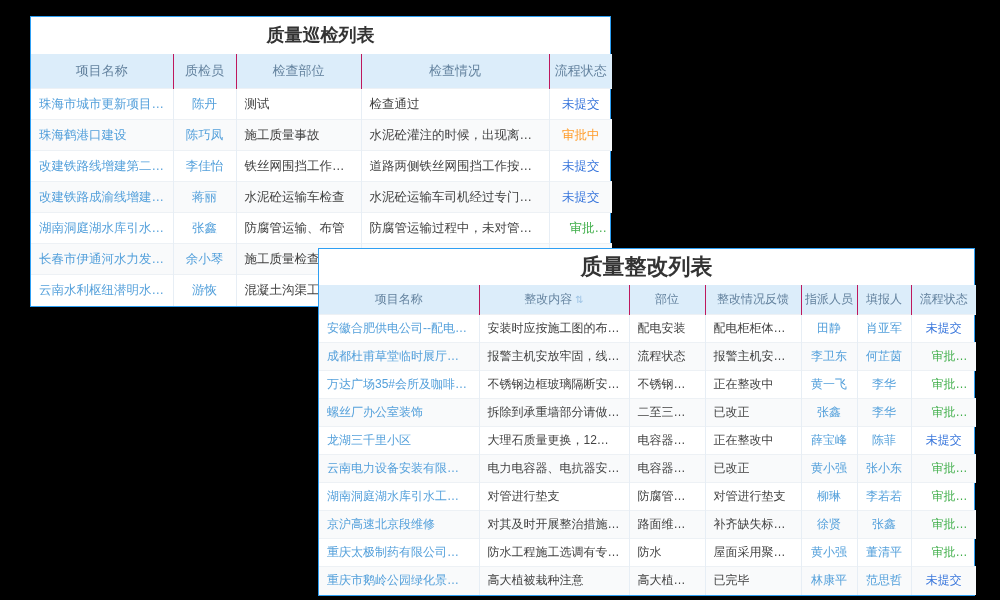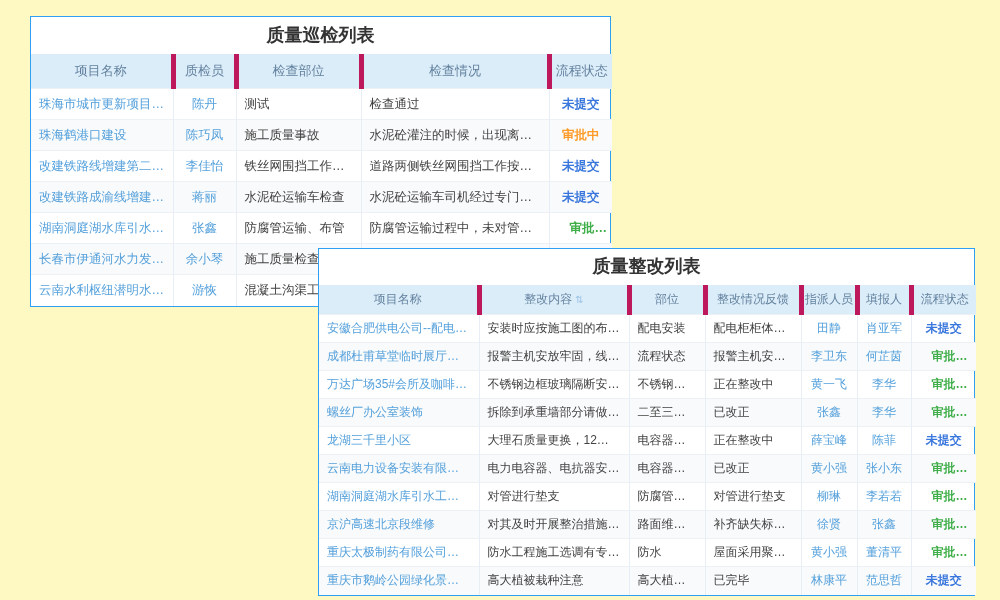--- a/index.html
+++ b/index.html
@@ -1,46 +1,46 @@
 <!DOCTYPE html>
 <html><head>
 <meta charset="utf-8">
 <style>
   html,body{margin:0;padding:0;background:#fff;}
   body{font-family:"Liberation Sans","DejaVu Sans",sans-serif;}
-  .stage{position:relative;width:1000px;height:600px;background:#fef9c3;overflow:hidden;}
+  .stage{position:relative;width:1000px;height:600px;background:#000000;overflow:hidden;}
 
   .table-card{position:absolute;background:#fff;border:1px solid #2E9FF3;box-sizing:border-box;}
   .card-title{text-align:center;font-weight:bold;color:#333;background:#fff;}
 
   table{width:100%;border-collapse:collapse;table-layout:fixed;}
   th{background:#DCEDFA;color:#63829E;font-weight:normal;text-align:center;
-     border-left:5px solid #be185d;overflow:hidden;white-space:nowrap;}
+     border-left:1px solid #be185d;overflow:hidden;white-space:nowrap;}
   th:first-child{border-left:none;}
   td{border-left:1px solid #E7EEF5;border-top:1px solid #EDF1F5;color:#424242;
      overflow:hidden;white-space:nowrap;text-overflow:ellipsis;box-sizing:border-box;}
   td:first-child{border-left:none;}
   tbody tr:nth-child(even){background:#F9FAFB;}
 
   .al{text-align:left;padding:0 8px;}
   .ac{text-align:center;padding:0 2px;}
   .cell-link{color:#54A0DB;cursor:pointer;}
-  .cell-status{color:#3A77DC;font-weight:bold;}
+  .cell-status{color:#3A77DC;font-weight:normal;}
   .cell-status[data-status="审批中"]{color:#FF9B28;}
   .cell-status[data-status="审批通过"]{color:#3FAE49;padding-left:20px;}
 
   
   .inspection{left:30px;top:16px;width:581px;}
   .inspection .card-title{height:37px;line-height:37px;font-size:18px;}
   .inspection th{height:32px;font-size:13px;}
   .inspection td{height:31px;font-size:12.5px;}
 
   
   .rectify{left:318px;top:248px;width:657px;z-index:10;}
-  .rectify .card-title{height:36px;line-height:36px;font-size:18px;font-family:Liberation Mono, monospace;}
+  .rectify .card-title{height:36px;line-height:36px;font-size:22px;}
   .rectify th{height:27px;font-size:12px;}
   .rectify td{height:28px;font-size:12px;}
   .sort-icon{font-size:10px;color:#9DC3E4;margin-left:3px;cursor:pointer;}
 
   
   .watermark{position:absolute;left:858px;top:531px;width:142px;z-index:30;opacity:.92;}
   .wm-row{display:flex;align-items:center;}
   .wm-logo{width:44px;height:44px;margin-right:-1px;flex:none;}
   .wm-brand{font-size:25px;color:#8C8C8C;font-weight:bold;letter-spacing:1px;line-height:1;white-space:nowrap;}
   .wm-url{font-size:13px;color:#E8491D;font-weight:bold;margin:-9px 0 0 12px;letter-spacing:.3px;white-space:nowrap;}

